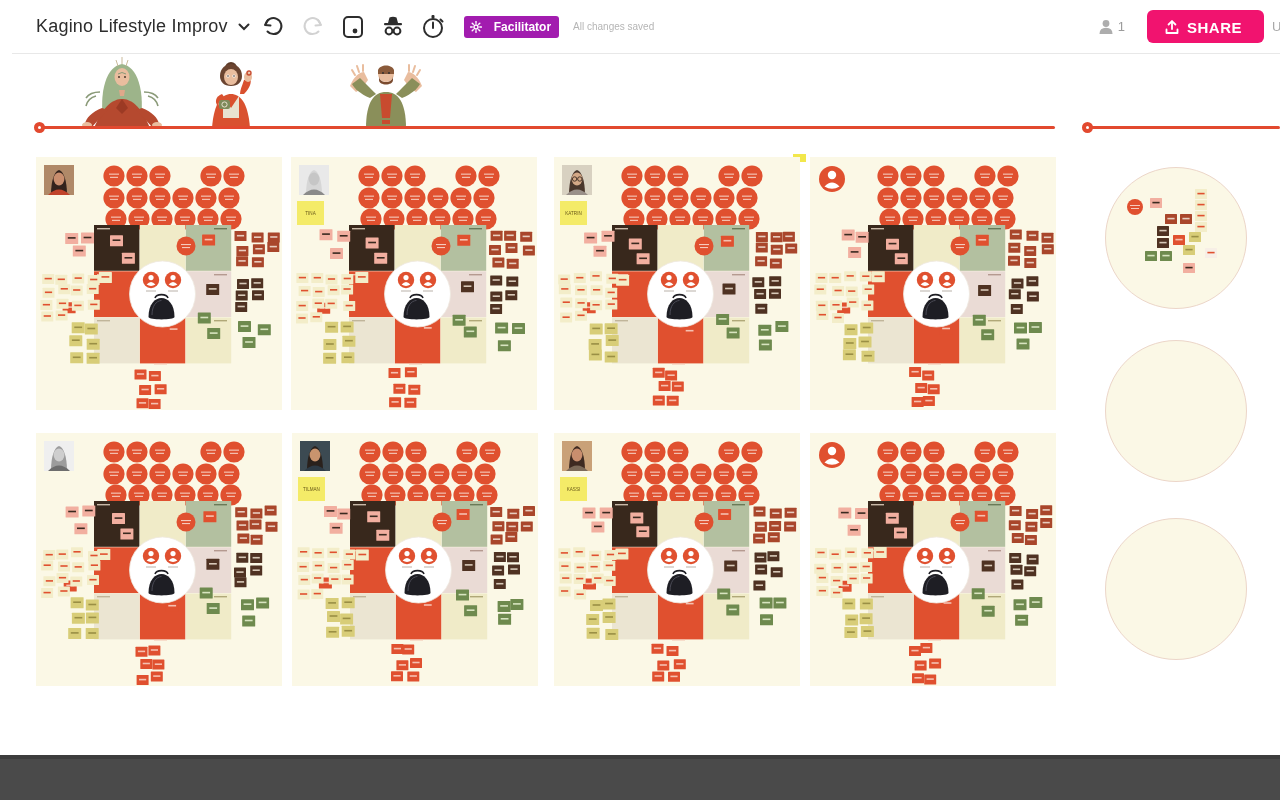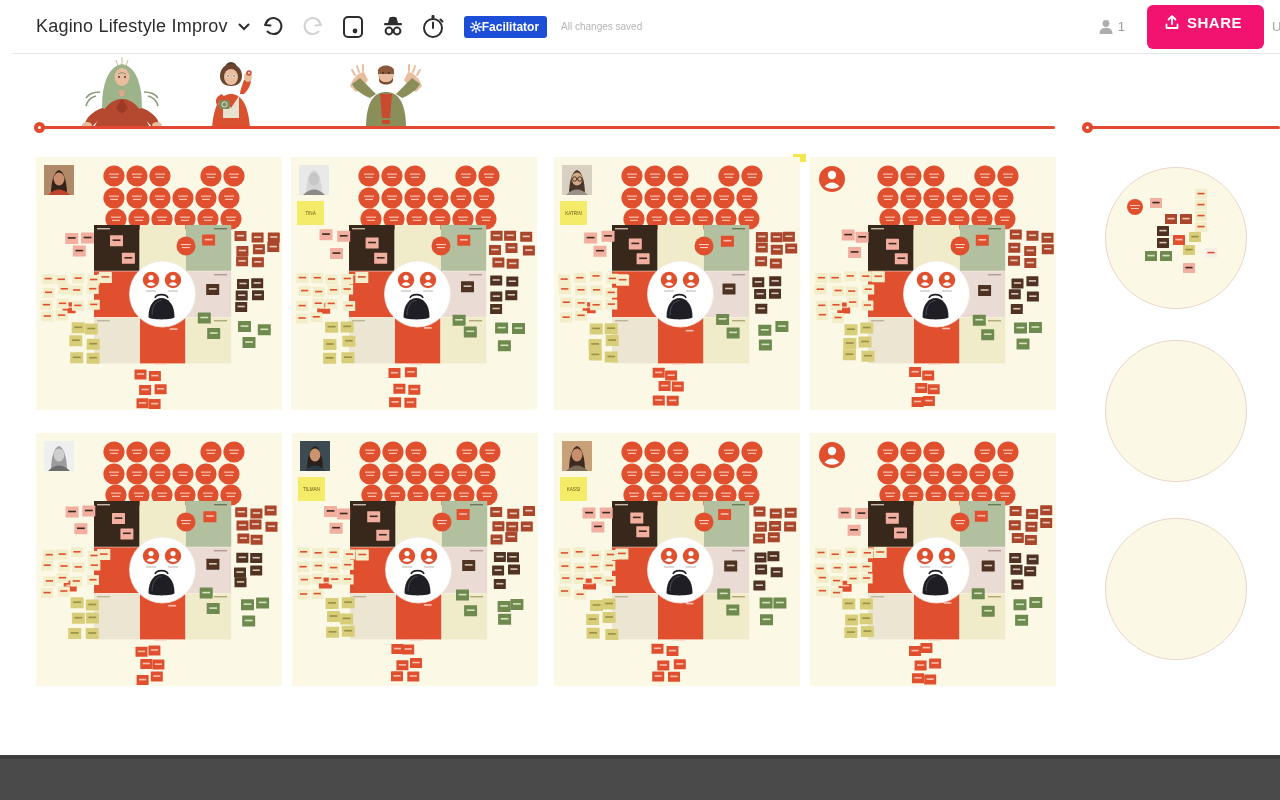--- a/index.html
+++ b/index.html
@@ -8,29 +8,29 @@
 
   
   .topbar { position:absolute; top:0; left:12px; width:1280px; height:54px;
     background:#fff; border-bottom:1px solid #e8e8e8; display:flex;
     align-items:center; padding:0 10px 0 24px; z-index:50; }
   .doc-title { font-size:18px; color:#2d2d2d; letter-spacing:.2px; white-space:nowrap; }
   .chev { margin-left:10px; color:#2d2d2d; font-size:11px; cursor:pointer; }
   .tb-icon { width:34px; height:34px; display:flex; align-items:center;
     justify-content:center; margin-left:6px; cursor:pointer; border-radius:4px; }
   .tb-icon:first-of-type { margin-left:18px; }
-  .badge { background:#1d4ed8; color:#fff; font-size:12px; font-weight:bold;
+  .badge { background:#a21caf; color:#fff; font-size:12px; font-weight:bold;
     border-radius:3px; padding:4px 8px 4px 6px; margin-left:14px; display:flex;
-    align-items:center; gap:0; }
+    align-items:center; gap:12px; }
   .status { color:#b5b5b5; font-size:10px; margin-left:14px; }
   .tb-right { margin-left:auto; display:flex; align-items:center; }
   .participants { display:flex; align-items:center; color:#9b9b9b; font-size:13px; gap:3px; }
   .share-btn { margin-left:22px; background:#F1136F; border:none; color:#fff;
     font-family:"Liberation Sans",sans-serif; font-weight:bold; font-size:15px;
-    letter-spacing:.5px; padding:9px 22px 18px 18px; border-radius:6px;
+    letter-spacing:.5px; padding:9px 22px 7px 18px; border-radius:6px;
     display:flex; align-items:center; gap:8px; cursor:pointer; }
   .edge-letter { color:#a9a9a9; font-size:13px; margin-left:8px; width:10px; overflow:hidden; }
 
   
   .workspace { position:absolute; top:54px; left:0; width:1280px; height:701px;
     background:#fff; overflow:hidden; }
   .redline { position:absolute; height:3px; background:#E2492F; border-radius:2px; }
   .line-dot { position:absolute; width:11px; height:11px; border-radius:50%;
     background:#E2492F; display:flex; align-items:center; justify-content:center; }
   .line-dot::after { content:""; width:3px; height:3px; border-radius:50%; background:#fff; }

